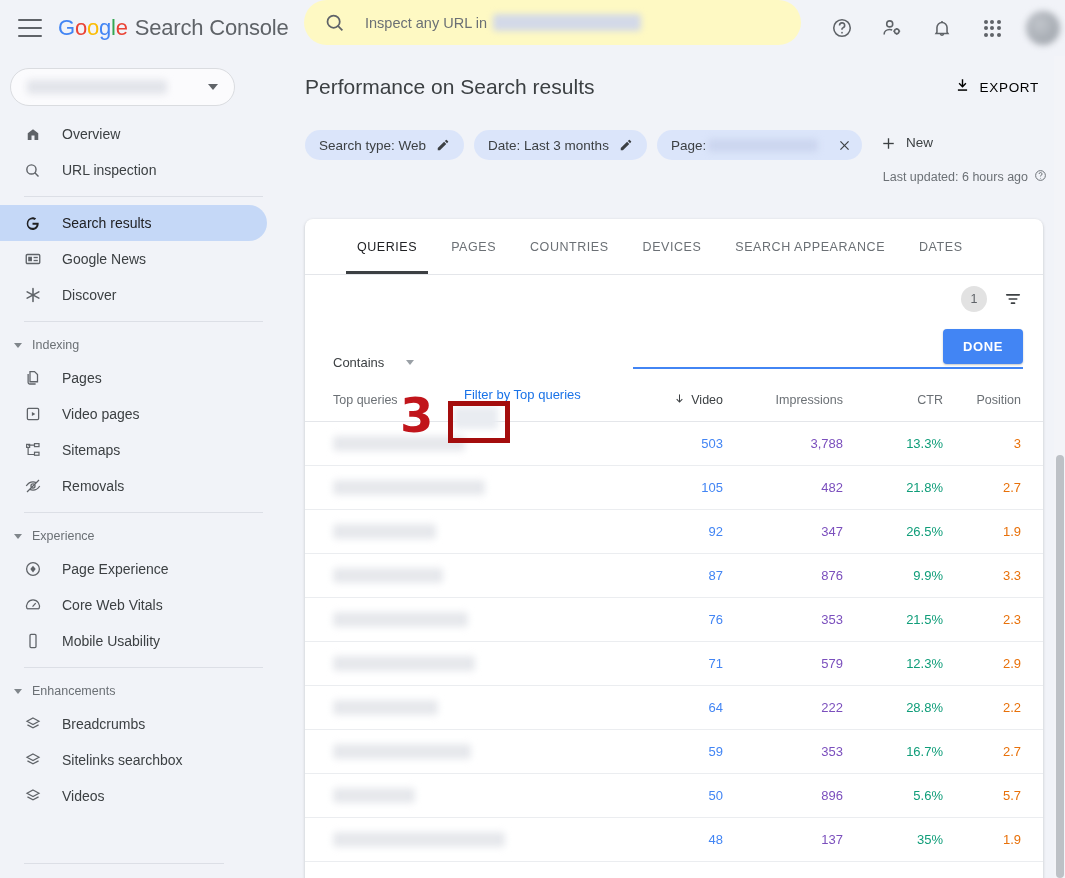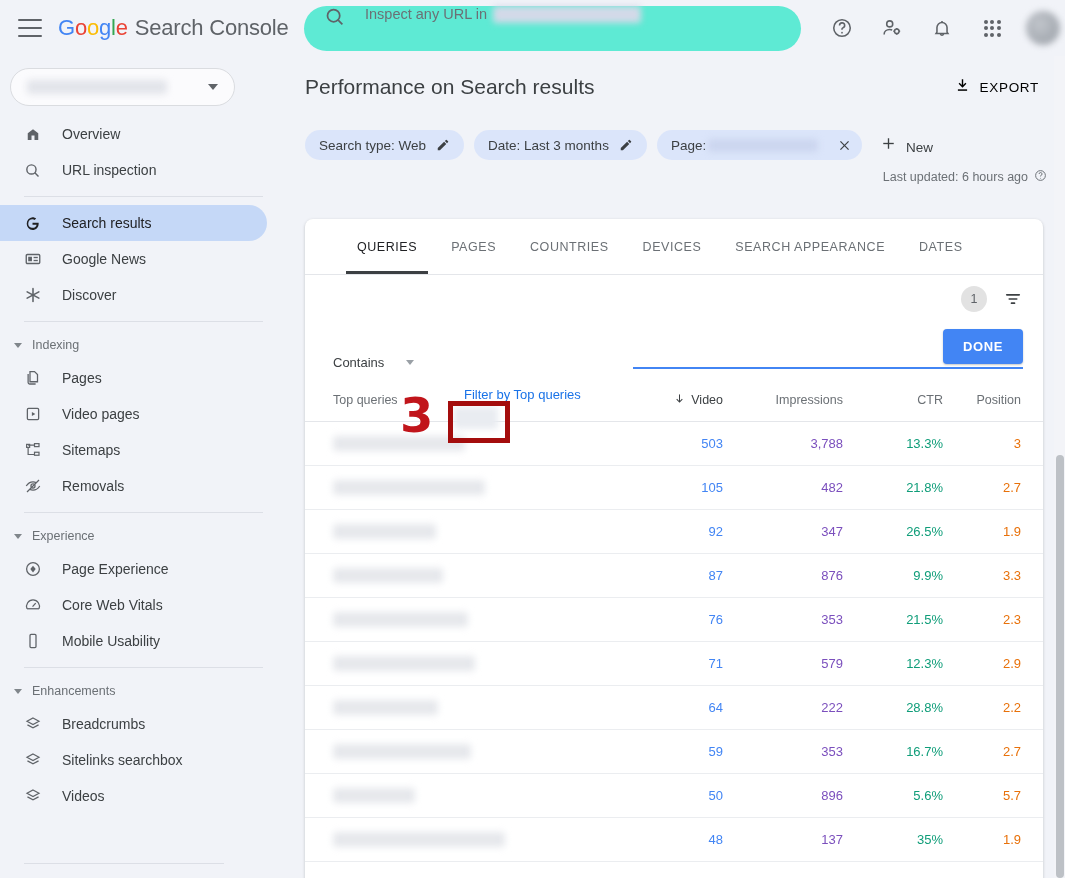--- a/index.html
+++ b/index.html
@@ -31,24 +31,24 @@
   .brand { font-size: 22px; letter-spacing: -0.2px; display: flex; align-items: baseline; white-space: nowrap; }
   .brand .g1 { color: #4285f4; }
   .brand .o1 { color: #ea4335; }
   .brand .o2 { color: #fbbc05; }
   .brand .g2 { color: #4285f4; }
   .brand .l  { color: #34a853; }
   .brand .e  { color: #ea4335; }
   .brand .sc { color: #5f6368; margin-left: 7px; font-size: 22px; }
 
   .searchwrap {
-    position: absolute; left: 304px; top: 6px;
+    position: absolute; left: 304px; top: 0;
     width: 497px; height: 45px;
-    background: #5eead4; border-radius: 24px;
-    display: flex; align-items: flex-start;
+    background: #fef9c3; border-radius: 24px;
+    display: flex; align-items: center;
   }
   .searchwrap .sicon { margin-left: 20px; margin-right: 20px; color: #5f6368; display:flex; }
   .search-text { font-size: 14.5px; color: #6b7075; white-space: nowrap; }
   .blur-pill {
     display: inline-block; height: 17px; border-radius: 3px;
     background: #d3d9e8;
     filter: blur(3.2px);
     vertical-align: middle;
     margin-left: 6px;
   }
@@ -113,21 +113,21 @@
   .filterbar { padding: 12px 18px 0 18px; display:flex; align-items:center; gap: 10px; }
   .chip {
     display:flex; align-items:center; height: 30px; padding: 0 14px;
     background: #dbe5fa; border-radius: 16px; font-size: 13.5px; color:#3c4043;
     cursor:pointer; white-space:nowrap;
   }
   .chip .pen { margin-left: 10px; color:#3c4043; display:flex; }
   .chip.page-chip { width: 205px; padding-right: 10px; }
   .chip .cblur { width: 110px; height: 13px; border-radius:3px; background:#ccd6ef; filter: blur(3px); margin-left:2px; }
   .chip .xbtn { margin-left:auto; color:#3c4043; display:flex; cursor:pointer; }
-  .newbtn { display:flex; align-items:flex-end; gap: 9px; font-size: 13.5px; color:#3c4043; cursor:pointer; padding: 4px 8px; }
+  .newbtn { display:flex; align-items:flex-start; gap: 9px; font-size: 13.5px; color:#3c4043; cursor:pointer; padding: 4px 8px; }
   .lastupd { text-align:right; padding: 9px 18px 0 0; font-size: 12.5px; color:#6b7075;
              display:flex; align-items:center; justify-content:flex-end; gap:6px; }
 
   
   .card {
     position:absolute; left: 18px; top: 163px; width: 738px; height: 700px;
     background:#fff; border-radius: 8px 8px 0 0;
     box-shadow: 0 1px 2px rgba(60,64,67,.18), 0 1px 3px 1px rgba(60,64,67,.08);
     overflow: hidden;
   }

